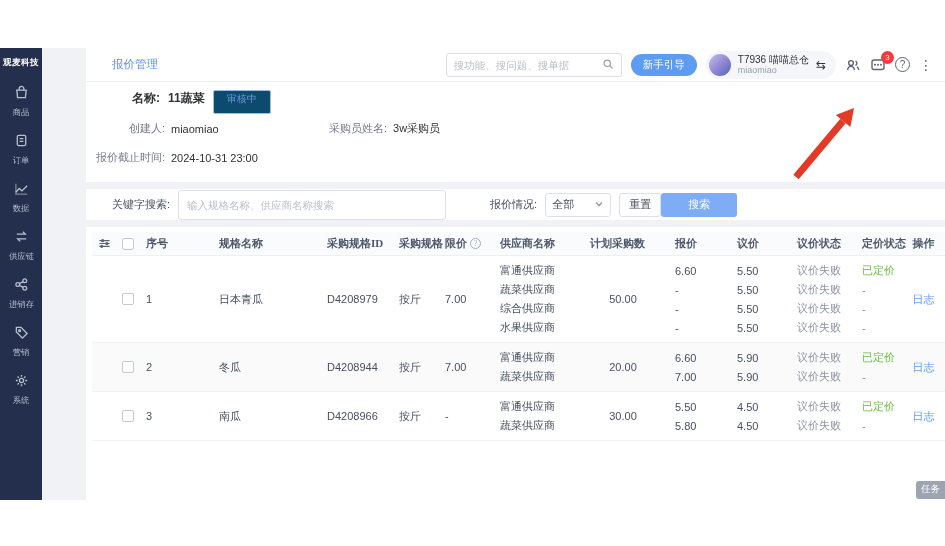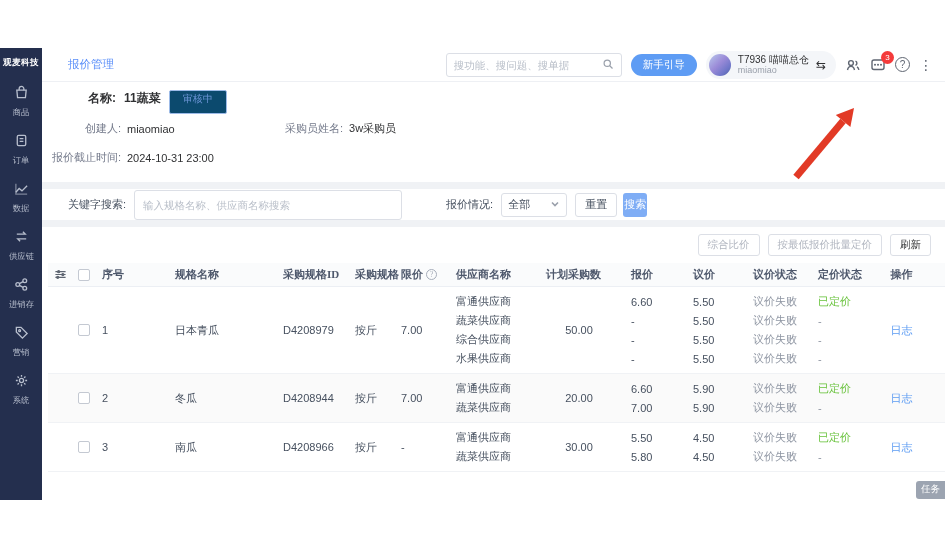--- a/index.html
+++ b/index.html
@@ -1,20 +1,20 @@
 <!DOCTYPE html>
 <html><head>
 <meta charset="utf-8">
 <style>
   * { margin:0; padding:0; box-sizing:border-box; }
   body { background:#fff; font-family:"Liberation Sans","DejaVu Sans",sans-serif; }
   .screen { position:relative; width:945px; height:546px; background:#fff; overflow:hidden; color:#46505f; }
 
   
-  .app { position:absolute; left:0; top:48px; width:945px; height:452px; display:flex; background:#f0f2f5; }
+  .app { position:absolute; left:0; top:48px; width:945px; height:452px; display:flex; background:#f0f2f5;gap:44px; }
 
   
   .sidebar { width:42px; background:#242f4e; display:flex; flex-direction:column; align-items:center; padding-top:9px; flex-shrink:0; }
   .logo { color:#fff; font-size:8.5px; font-weight:bold; letter-spacing:.5px; margin-bottom:16px; white-space:nowrap; }
   .side-item { display:flex; flex-direction:column; align-items:center; gap:2px; margin-bottom:14px; color:#b7becd; cursor:pointer; }
   .side-item .lbl { font-size:9px; white-space:nowrap; transform:scale(.92); }
   .side-item svg { width:15px; height:15px; stroke:#b7becd; fill:none; stroke-width:1.4; }
 
   
   .main { flex:1; display:flex; flex-direction:column; min-width:0; }
@@ -52,21 +52,21 @@
   .pair-mid { position:absolute; left:243px; display:flex; align-items:center; }
   .pair-right { position:absolute; left:463px; display:flex; align-items:center; }
 
   .filter-panel { margin-top:7px; background:#fff; height:31px; display:flex; align-items:center; padding-left:26px; font-size:11px; flex-shrink:0; }
   .kw-input { width:268px; height:24px; border:1px solid #dcdfe6; border-radius:3px; margin-left:8px; padding:14px 8px; font-size:10.5px; color:#606266; outline:none; font-family:inherit; }
   .kw-input::placeholder { color:#b9bfc9; }
   .qs-label { margin-left:44px; }
   .selectbox { margin-left:8px; width:66px; height:24px; border:1px solid #dcdfe6; border-radius:3px; display:flex; align-items:center; justify-content:space-between; padding:0 6px; cursor:pointer; color:#46505f; }
   .chev svg { width:10px; height:10px; stroke:#9aa0ab; fill:none; stroke-width:1.6; }
   .btn-plain { margin-left:8px; height:24px; border:1px solid #dcdfe6; background:#fff; border-radius:3px; font-size:11px; padding:0 9px; color:#46505f; cursor:pointer; font-family:inherit; }
-  .btn-search { margin-left:6px; height:24px; border:none; background:#7fadf5; color:#fff; border-radius:3px; font-size:11px; padding:0 1px; cursor:pointer; font-family:inherit; }
+  .btn-search { height:24px; border:none; background:#7fadf5; color:#fff; border-radius:3px; font-size:11px; padding:0 27px; cursor:pointer; font-family:inherit; }
 
   .table-panel { margin-top:7px; background:#fff; flex:1; padding:5px 0 0 6px; min-height:0; }
   .t-toolbar { display:flex; justify-content:flex-end; gap:8px; padding:2px 14px 7px 0; }
   .btn-outline { height:22px; border:1px solid #dcdfe6; background:#fff; border-radius:3px; font-size:10.5px; padding:0 9px; cursor:pointer; font-family:inherit; color:#303133; }
   .btn-outline.muted { color:#b0b5bf; }
 
   .grid { display:grid; grid-template-columns:24px 24px 64px 105px 88px 48px 52px 90px 72px 58px 55px 68px 62px 1fr; align-items:center; }
   .thead { height:24px; background:#fafbfc; border-bottom:1px solid #ecEFf4; font-weight:bold; font-size:11px; color:#4e586c;font-family:Liberation Serif, serif; }
   .thead > div { white-space:nowrap; }
   .c3 { padding-left:6px; } .c4 { padding-left:15px; } .c5 { padding-left:18px; }
@@ -224,25 +224,20 @@
             <span>全部</span>
             <span class="chev"><svg viewBox="0 0 10 10">
                   <path d="M2 3.5l3 3 3-3"></path>
                 </svg></span>
           </span>
           <button class="btn-plain">重置</button>
           <button class="btn-search">搜索</button>
         </section>
 
         <section class="table-panel">
-          <div class="t-toolbar">
-            <button class="btn-outline muted">综合比价</button>
-            <button class="btn-outline muted">按最低报价批量定价</button>
-            <button class="btn-outline">刷新</button>
-          </div>
 
           <div class="grid thead">
             <div class="cset">
                 <svg viewBox="0 0 14 14">
                   <path d="M1.5 4h11M1.5 7h11M1.5 10h11"></path>
                   <circle cx="5" cy="4" r="1.1" fill="#5f6672"></circle>
                   <circle cx="9.5" cy="7" r="1.1" fill="#5f6672"></circle>
                   <circle cx="4" cy="10" r="1.1" fill="#5f6672"></circle>
                 </svg>
               </div>

